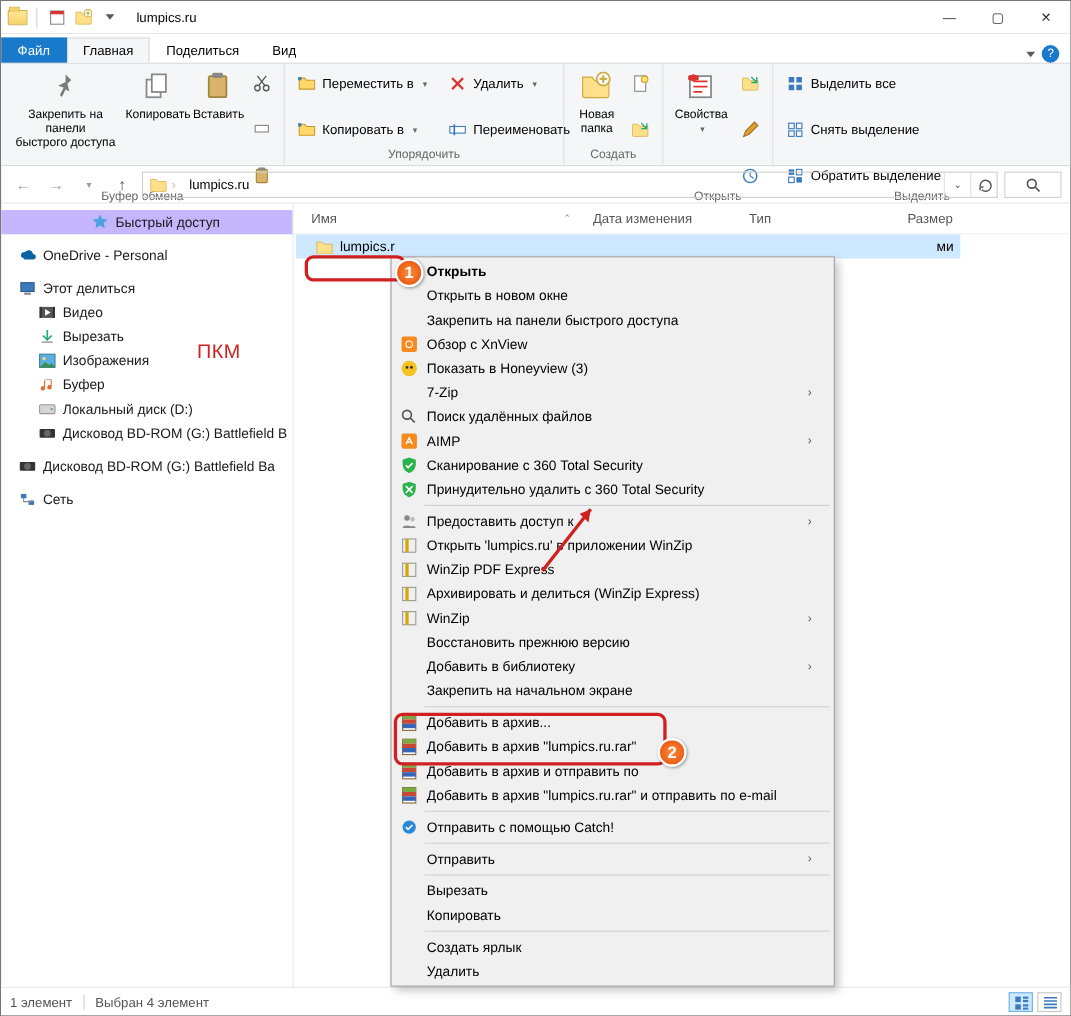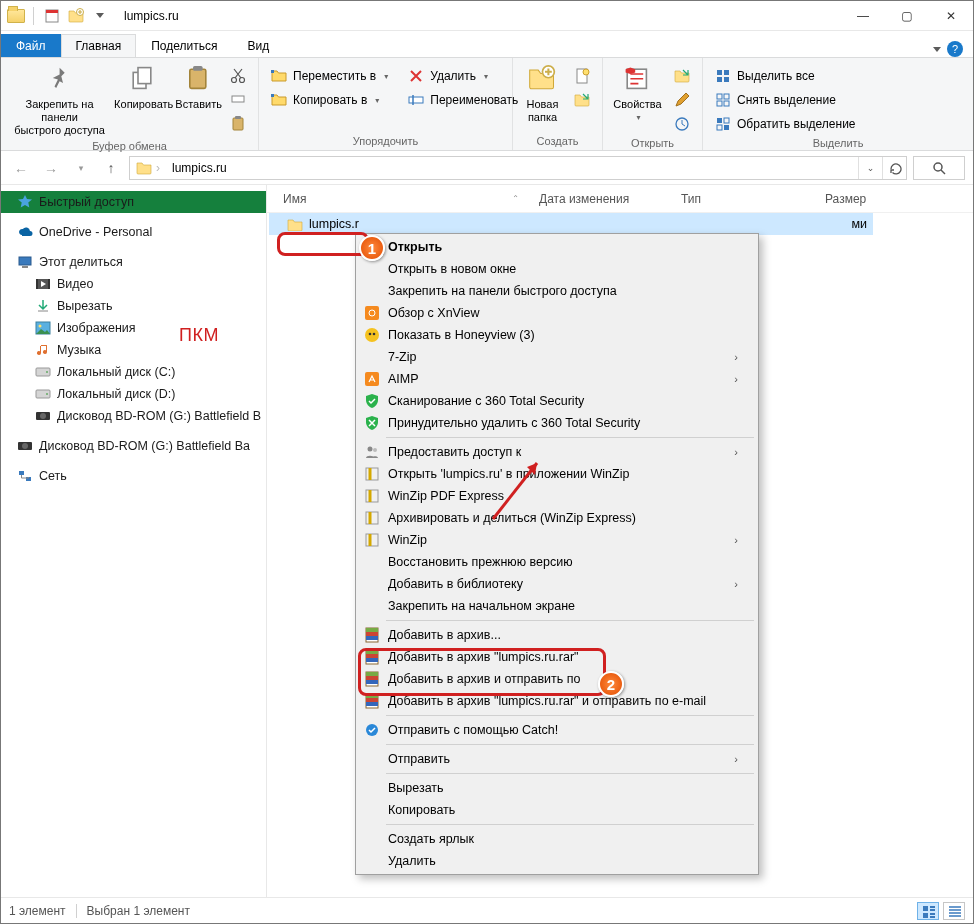--- a/index.html
+++ b/index.html
@@ -25,57 +25,57 @@
   .caret { width:0;height:0;border-left:4px solid transparent;border-right:4px solid transparent;border-top:5px solid #5b5b5b;}
   .help { width:16px;height:16px;border-radius:50%;background:#1979ca;color:#fff;font-size:11px;display:flex;align-items:center;justify-content:center;}
   
   
   .ribbon { height: 94px; background:#f5f6f7; border-top:1px solid #dadbdc; border-bottom:1px solid #dadbdc; display:flex; }
   .rgroup { border-right:1px solid #e1e2e3; display:flex; flex-direction:column; }
   .rgroup .body { flex:1; display:flex; align-items:flex-start; padding:4px 6px 0 6px; gap:2px; }
   .rgroup .label { text-align:center; font-size:11px; color:#666; padding:2px 0 3px; }
   .big { display:flex; flex-direction:column; align-items:center; justify-content:flex-start; width:62px; font-size:11px; text-align:center; line-height:1.2; gap:2px; padding-top:2px;}
   .big32 { width:32px; height:32px; display:flex; align-items:center; justify-content:center;}
-  .small-col { display:flex; flex-direction:column; gap:2px; }
+  .small-col { display:flex; flex-direction:column; gap:20px; }
   .small { height:22px; padding:0 6px; font-size:12px; display:flex; align-items:center; gap:6px; white-space:nowrap;}
   .small-icon{width:16px;height:16px;display:flex;align-items:center;justify-content:center;}
   .dd{color:#666;font-size:8px;margin-left:2px;}
   .vsep{width:1px;background:#e1e2e3;align-self:stretch;margin:6px 2px;}
   
   
   .addrbar { height:34px; display:flex; align-items:center; padding: 0 8px; gap:6px; border-bottom:1px solid #e8e8e8; }
   .navbtn { width:24px;height:24px;border-radius:50%;display:flex;align-items:center;justify-content:center;color:#9a9a9a;font-size:14px;}
   .navbtn.active{color:#555;}
   .addr { flex:1; height:24px; border:1px solid #cfcfcf; display:flex; align-items:center; font-size:12px; }
   .addr .seg{padding:0 6px;display:flex;align-items:center;gap:4px;}
   .addr .sep{color:#bbb;}
   .addr-icons{margin-left:auto;display:flex;align-items:center;}
   .addr-icons .ai{width:24px;height:22px;display:flex;align-items:center;justify-content:center;color:#555;border-left:1px solid #e0e0e0;}
   .search { width:52px; height:24px; border:1px solid #cfcfcf; display:flex; align-items:center; justify-content:center; color:#555; }
   
   
   .body { display:flex; height: calc(924px - 30px - 26px - 94px - 34px - 26px - 2px); }
   .nav { width:266px; border-right:1px solid #e8e8e8; padding-top:6px; font-size:12.5px; color:#1a1a1a; overflow:hidden;}
   .nav .row { height:22px; display:flex; align-items:center; padding-left:16px; gap:6px; white-space:nowrap;}
-  .nav .row.sel { background:#15803d; }
+  .nav .row.sel { background:#c4b5fd;justify-content:center; }
   .nav .row.indent { padding-left:34px; }
   .nav .spacer { height:8px; }
   .nav .ico{width:16px;height:16px;display:flex;align-items:center;justify-content:center;font-size:13px;}
   
   .main { flex:1; position:relative; }
   .colheaders { height:28px; display:flex; align-items:center; font-size:12px; color:#555; border-bottom:1px solid #f0f0f0; padding-left:16px;}
   .colheaders .col{display:flex;align-items:center;gap:24px;}
   .colheaders .col.name{width:256px;}
   .colheaders .col.date{width:142px;}
   .colheaders .col.type{width:144px;}
   .colheaders .sort{font-size:8px;color:#888;}
   .filerow { height:22px; display:flex; align-items:center; background:#cde8ff; padding-left:18px; font-size:12.5px; width:604px; margin-left:2px;}
   .filerow .ico{width:16px;height:14px;}
   
-  .annot-pkm{position:absolute;left:-88px;top:140px;color:#d02020;font-size:18px;font-weight:500;letter-spacing:0.5px;}
+  .annot-pkm{position:absolute;left:-88px;top:124px;color:#d02020;font-size:18px;font-weight:500;letter-spacing:0.5px;}
   
   
   .ctxmenu { position:absolute; top:232px; left:354px; width:404px; background:#f0f0f0; border:1px solid #a0a0a0; box-shadow:4px 4px 8px rgba(0,0,0,0.25); font-size:12.5px; padding:2px; z-index:5;}
   .ctxmenu .mi{height:22px;display:flex;align-items:center;padding-left:30px;padding-right:18px;position:relative;white-space:nowrap;}
   .ctxmenu .mi.bold{font-weight:600;}
   .ctxmenu .mi .chev{margin-left:auto;color:#555;font-size:11px;}
   .ctxmenu .mi .mico{position:absolute;left:6px;width:16px;height:16px;display:flex;align-items:center;justify-content:center;font-size:12px;}
   .ctxmenu .msep{height:1px;background:#d0d0d0;margin:3px 2px 3px 28px;}
   
   
@@ -582,29 +582,21 @@
           </svg>
         </span>
         <span>Изображения</span>
       </div>
     <div class="row indent">
         <span class="ico">
           <svg width="16" height="16">
             <use href="#i-music"></use>
           </svg>
         </span>
-        <span>Музыка</span>
-      </div>
-    <div class="row indent">
-        <span class="ico">
-          <svg width="16" height="16">
-            <use href="#i-disk"></use>
-          </svg>
-        </span>
-        <span>Локальный диск (C:)</span>
+        <span>Буфер</span>
       </div>
     <div class="row indent">
         <span class="ico">
           <svg width="16" height="16">
             <use href="#i-disk"></use>
           </svg>
         </span>
         <span>Локальный диск (D:)</span>
       </div>
     <div class="row indent">
@@ -694,20 +686,28 @@
       </span>
       <span>Показать в Honeyview (3)</span>
     </div>
   <div class="mi">
       <span>7-Zip</span>
       <span class="chev">›</span>
     </div>
   <div class="mi">
       <span class="mico">
         <svg width="16" height="16">
+          <use href="#i-search"></use>
+        </svg>
+      </span>
+      <span>Поиск удалённых файлов</span>
+    </div>
+  <div class="mi">
+      <span class="mico">
+        <svg width="16" height="16">
           <use href="#i-aimp"></use>
         </svg>
       </span>
       <span>AIMP</span>
       <span class="chev">›</span>
     </div>
   <div class="mi">
       <span class="mico">
         <svg width="16" height="16">
           <use href="#i-shield"></use>
@@ -840,21 +840,21 @@
 </div>
 
 <div class="redbox b1"></div>
 <div class="redbox b2"></div>
 <div class="numcirc n1">1</div>
 <div class="numcirc n2">2</div>
 
 <div class="status">
   <span>1 элемент</span>
   <span class="vs"></span>
-  <span>Выбран 1 элемент</span>
+  <span>Выбран 4 элемент</span>
   <div class="right">
     <div class="vb on">
         <svg width="14" height="14">
           <use href="#i-view-d"></use>
         </svg>
       </div>
     <div class="vb">
         <svg width="14" height="14">
           <use href="#i-view-l"></use>
         </svg>

